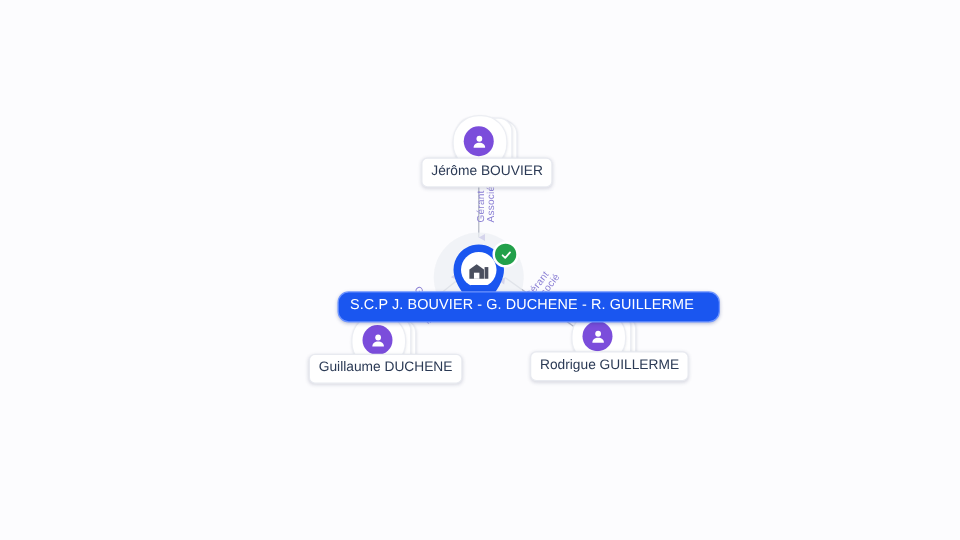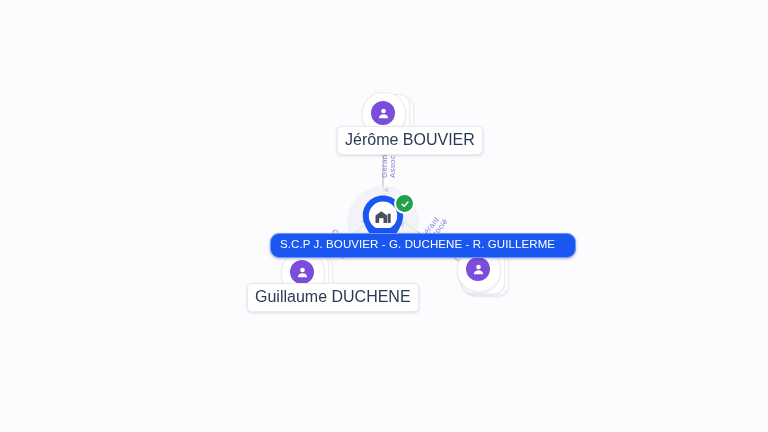--- a/index.html
+++ b/index.html
@@ -26,21 +26,21 @@
     position:absolute;left:9px;top:9px;width:24px;height:24px;border-radius:50%;
     background:#7b4ddb;display:flex;align-items:center;justify-content:center;
   }
   .avatar-circle svg{display:block;}
 
   
   .name-chip{
     position:absolute;background:#ffffff;border-radius:5px;
     border:1px solid #e8eaf0;
     box-shadow:0 1px 3px rgba(30,40,80,.16);
-    color:#2b3a55;font-size:16px;line-height:1;
+    color:#2b3a55;font-size:11px;line-height:1;
     padding:5px 7px 6px 7px;white-space:nowrap;
   }
 
   
   #company-node{position:absolute;width:72px;height:72px;}
   .company-halo{
     position:absolute;left:0;top:0;width:72px;height:72px;border-radius:50%;
     background:#eef0f4;opacity:.75;
   }
   .company-pin{position:absolute;left:12px;top:8px;}
@@ -139,20 +139,21 @@
     <div class="stack-card c3"></div>
     <div class="stack-card c2"></div>
     <div class="stack-card c1"></div>
     <div class="avatar-circle">
       <svg width="15" height="15" viewBox="0 0 24 24" fill="#ffffff">
         <circle cx="12" cy="8" r="3.7"></circle>
         <path d="M4.6 19.4c0-4.1 3.3-6.2 7.4-6.2s7.4 2.1 7.4 6.2z"></path>
       </svg>
     </div>
   </div>
+  <div class="name-chip" style="left:424px;top:281px;">Rodrigue GUILLERME</div>
 
   <div id="company-node" style="left:347px;top:186px;">
     <div class="company-halo"></div>
     <svg class="company-pin" width="48" height="56" viewBox="0 0 48 56">
       <path d="M24 1.6C12.8 1.6 3.8 10.6 3.8 21.8c0 13.6 16.4 29.4 19.0 31.8 0.7 0.6 1.7 0.6 2.4 0 2.6-2.4 19.0-18.2 19.0-31.8C44.2 10.6 35.2 1.6 24 1.6z" fill="#1a56f0"></path>
       <circle cx="24" cy="21.8" r="14.2" fill="#ffffff"></circle>
     </svg>
 
     <svg style="position:absolute;left:26px;top:21px;" width="20" height="20" viewBox="0 0 24 24">
       <path d="M3 10.2 L10 5.2 L17 10.2 L17 19.2 L3 19.2 Z" fill="#4a4f5e"></path>

